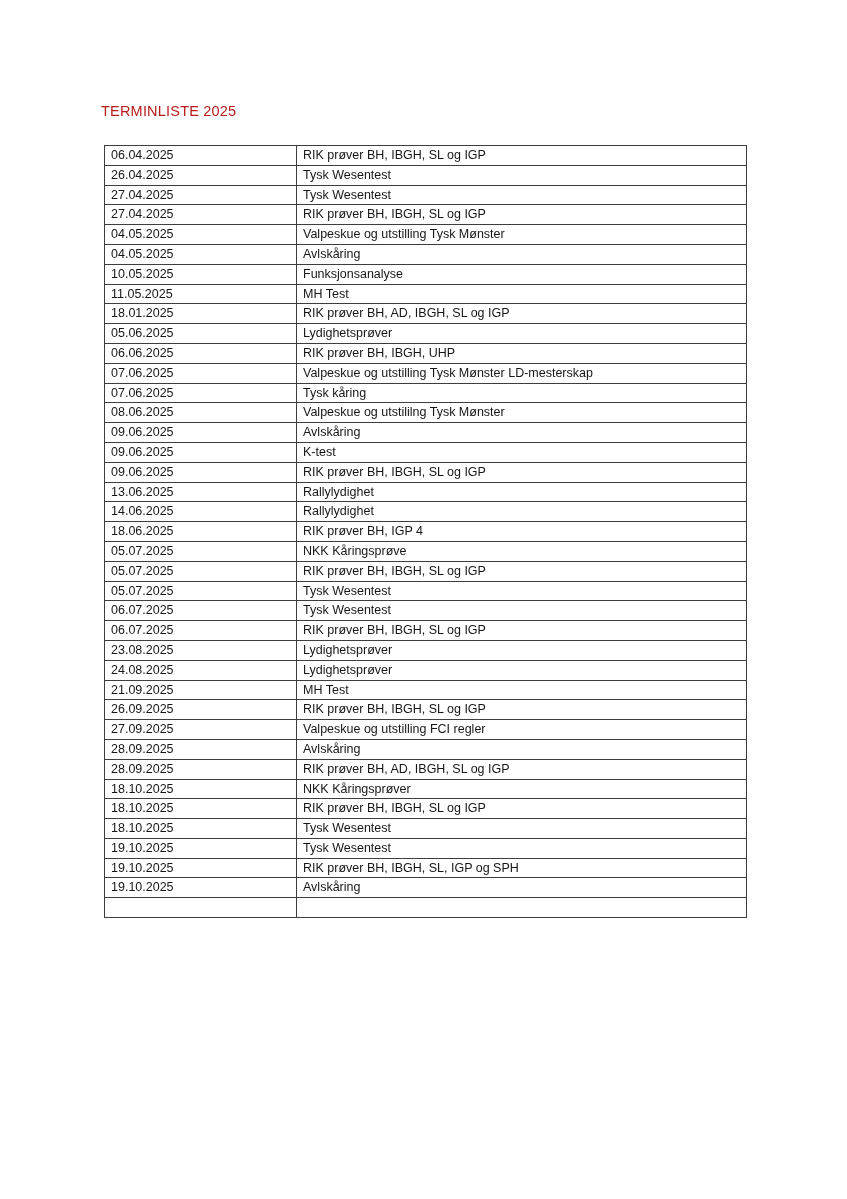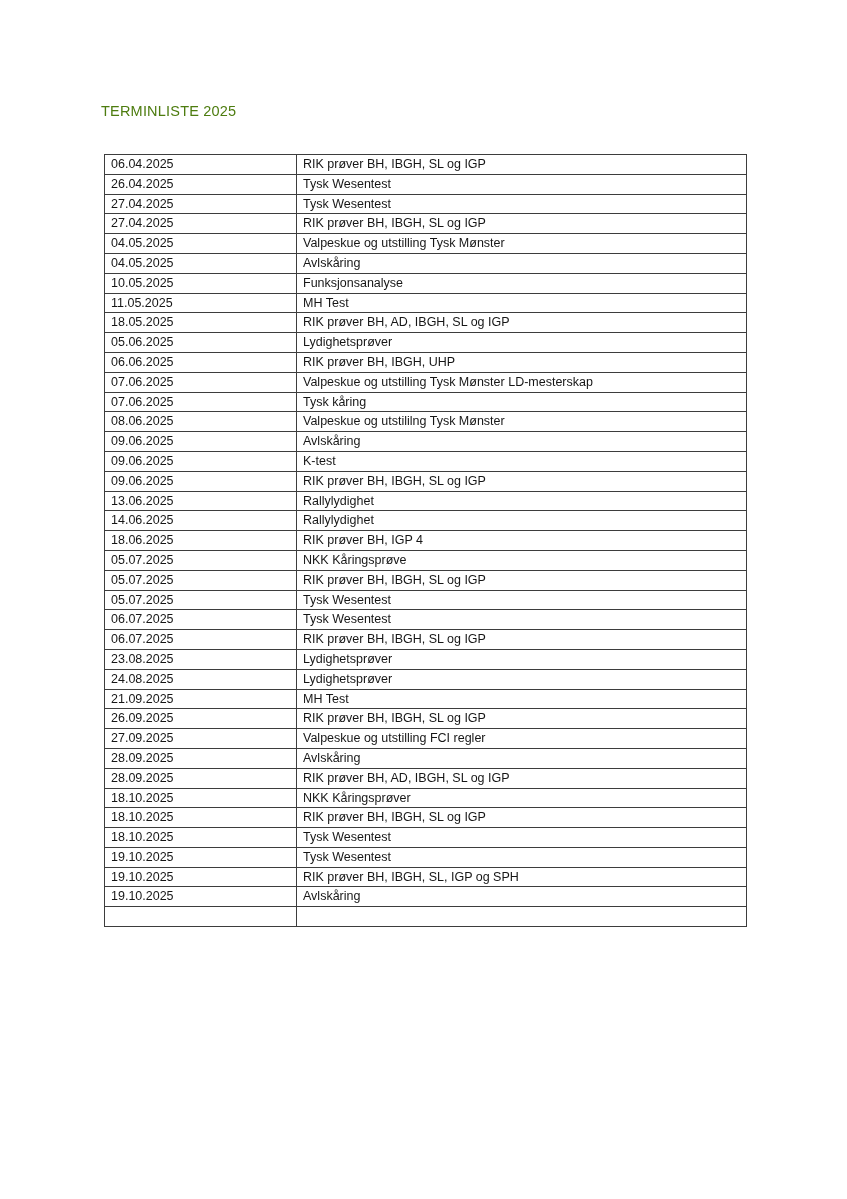--- a/index.html
+++ b/index.html
@@ -15,27 +15,27 @@
     color: #111111;
     overflow: hidden;
   }
   .doc-title {
     position: absolute;
     left: 101px;
     top: 103px;
     font-size: 14.5px;
     font-weight: 400;
     letter-spacing: 0.2px;
-    color: #4d7c0f;
+    color: #b91c1c;
     white-space: nowrap;
   }
   table.events {
     position: absolute;
     left: 104px;
-    top: 154px;
+    top: 145px;
     width: 643px;
     border-collapse: collapse;
     table-layout: fixed;
   }
   table.events td {
     border: 1px solid #3d3d3d;
     font-size: 12.5px;
     line-height: 18.8px;
     height: 18.8px;
     padding: 0 6px;
@@ -81,21 +81,21 @@
       </tr>
       <tr>
         <td class="date-cell">10.05.2025</td>
         <td class="event-cell">Funksjonsanalyse</td>
       </tr>
       <tr>
         <td class="date-cell">11.05.2025</td>
         <td class="event-cell">MH Test</td>
       </tr>
       <tr>
-        <td class="date-cell">18.05.2025</td>
+        <td class="date-cell">18.01.2025</td>
         <td class="event-cell">RIK prøver BH, AD, IBGH, SL og IGP</td>
       </tr>
       <tr>
         <td class="date-cell">05.06.2025</td>
         <td class="event-cell">Lydighetsprøver</td>
       </tr>
       <tr>
         <td class="date-cell">06.06.2025</td>
         <td class="event-cell">RIK prøver BH, IBGH, UHP</td>
       </tr>

